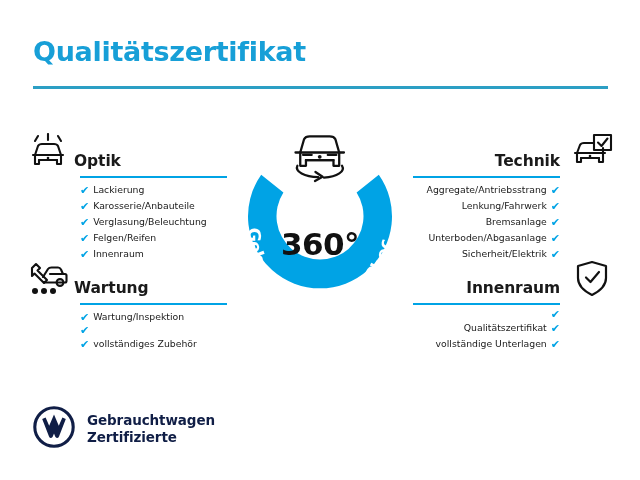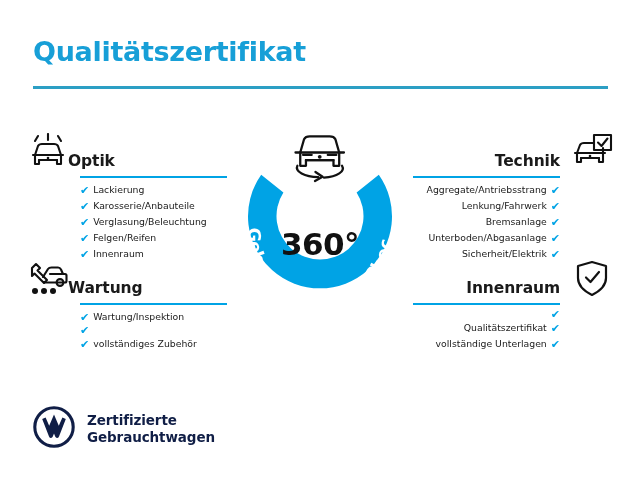--- a/index.html
+++ b/index.html
@@ -67,21 +67,21 @@
 
   .sec-title {
     position: absolute;
     bottom: 6px;
     font-size: 15.5px;
     font-weight: bold;
     color: #1a1a1a;
     letter-spacing: -0.1px;
     white-space: nowrap;
   }
-  .left .sec-title  { left: 46px; }
+  .left .sec-title  { left: 52px; }
   .right .sec-title { right: 58px; }
 
   .sec-rule {
     position: absolute;
     height: 2px;
     background: #00A3E5;
     top: 46px;
   }
   .left .sec-rule  { left: 58px;  width: 147px; }
   .right .sec-rule { right: 58px; width: 147px; }
@@ -353,18 +353,18 @@
     <div class="vw-mark">
       <svg width="42" height="42" viewBox="0 0 42 42">
         <circle cx="21" cy="21" r="19.2" fill="none" stroke="#101E46" stroke-width="3.1"></circle>
         <path d="M21 8.5 L16.2 19.8 L12.6 11.6 L9.2 13.1
                  L16.0 30.5 Q16.6 32 18.0 32 Q19.2 32 19.8 30.6
                  L21 27.6 L22.2 30.6 Q22.8 32 24.0 32 Q25.4 32 26.0 30.5
                  L32.8 13.1 L29.4 11.6 L25.8 19.8 Z" fill="#101E46"></path>
       </svg>
     </div>
     <div class="vw-text">
+      <div>Gebrauchtwagen</div>
       <div>Zertifizierte</div>
-      <div>Gebrauchtwagen</div>
     </div>
   </div>
 
 </div>
 
 </body></html>

